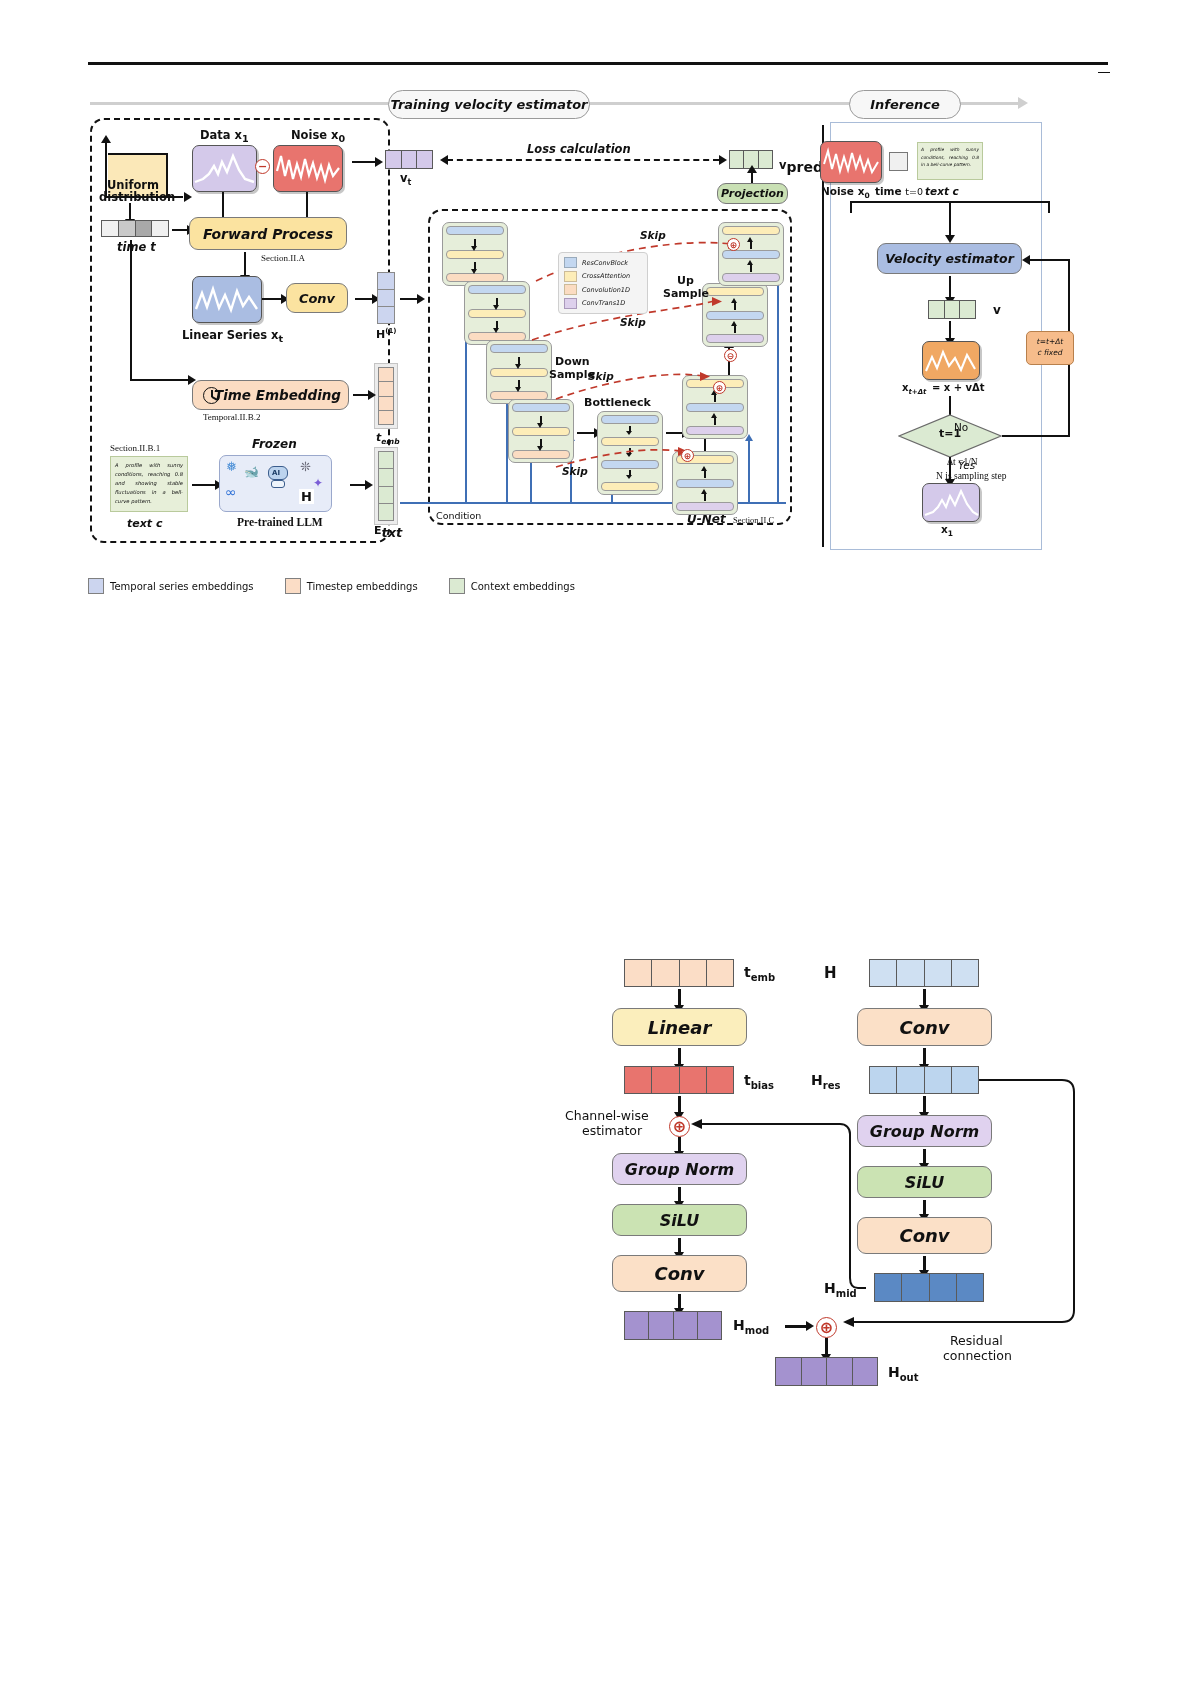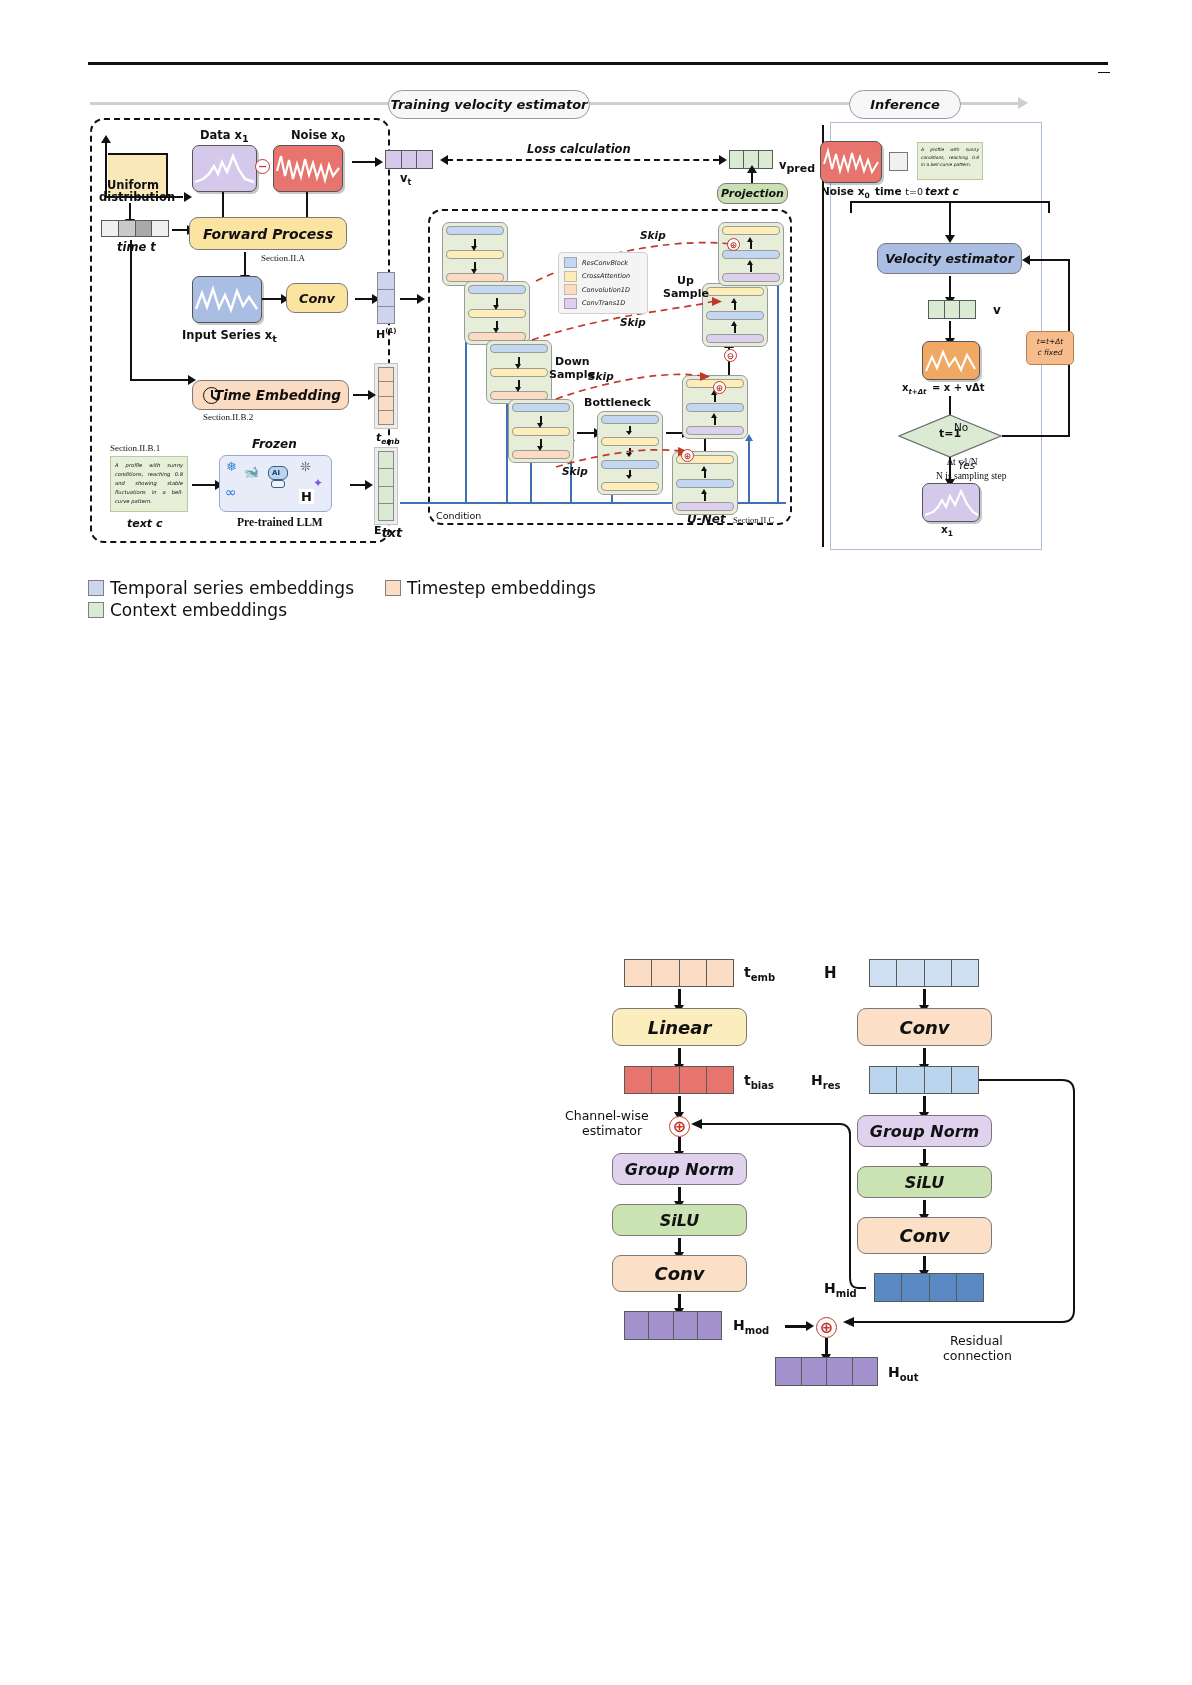--- a/index.html
+++ b/index.html
@@ -30,21 +30,21 @@
   .wave{position:absolute;border-radius:7px;border:1.4px solid #555;overflow:hidden;box-shadow:2px 2px 0 rgba(0,0,0,.22);}
   .wave svg{display:block;width:100%;height:100%;}
   
   .dashbox{position:absolute;border:2px dashed #111;border-radius:14px;box-sizing:border-box;}
   
   .ustack{position:absolute;border:1.1px solid #9a9a9a;border-radius:7px;box-sizing:border-box;padding:3px;
           display:flex;flex-direction:column;justify-content:space-between;}
   .ubar{height:9px;border-radius:4px;border:1px solid #9b9b9b;box-sizing:border-box;}
   
   .legend-sw{width:14px;height:14px;border:1.2px solid #808080;display:inline-block;vertical-align:-2px;margin-right:6px;}
-  .lgd-item{display:inline-flex;align-items:center;margin-right:26px;font-size:17px;justify-content:flex-end;}
+  .lgd-item{display:inline-flex;align-items:center;margin-right:26px;font-size:10px;justify-content:flex-end;}
   
   .pill{position:absolute;border:1.3px solid #9a9a9a;border-radius:22px;background:#f7f7f7;
         display:flex;align-items:center;justify-content:center;font-style:italic;font-weight:bold;}
   .hrule{position:absolute;background:#cfcfcf;height:2.5px;}
   .plus{position:absolute;border:1.5px solid #c0392b;border-radius:50%;color:#c0392b;
         display:flex;align-items:center;justify-content:center;font-weight:bold;background:#fff;}
   .minus{position:absolute;border:1.5px solid #c0392b;border-radius:50%;color:#c0392b;
         display:flex;align-items:center;justify-content:center;font-weight:bold;background:#fff;}
   .condline{position:absolute;background:#3f6fb5;}
   .cond-up:after{content:"";position:absolute;left:-3.5px;top:-6px;border-left:4.2px solid transparent;border-right:4.2px solid transparent;border-bottom:7px solid #3f6fb5;}
@@ -121,40 +121,40 @@
 
   <div class="arrow-v ah-down" style="left:244px;top:252px;height:24px;"></div>
 
   <div class="wave" style="left:192px;top:276px;width:68px;height:45px;background:#aabde2;">
     <svg viewBox="0 0 68 45" preserveAspectRatio="none">
         <path d="M3 32 L9 16 L14 30 L20 12 L26 31 L32 18 L38 33 L44 14 L50 29 L56 20 L64 32" fill="none" stroke="#fff" stroke-width="2.4"></path>
       </svg>
   </div>
   <div class="abs" style="left:188px;top:281px;width:68px;height:45px;background:#aabde2;border:1.3px solid #777;border-radius:7px;z-index:-1;"></div>
   <div class="lbl" style="left:182px;top:328px;font-size:11.5px;">
-    <span>Input Series x</span><sub>t</sub>
+    <span>Linear Series x</span><sub>t</sub>
   </div>
 
   <div class="arrow-h ah-right" style="left:262px;top:298px;width:20px;"></div>
   <div class="rbox" style="left:286px;top:283px;width:62px;height:30px;background:#fbe3a0;font-size:13px;">
     <span>Conv</span>
   </div>
 
   <div class="abs" style="left:130px;top:240px;width:2.2px;height:141px;background:#111;"></div>
   <div class="abs" style="left:130px;top:379px;width:60px;height:2.2px;background:#111;"></div>
   <div class="abs" style="left:188px;top:375px;width:0;height:0;border-top:5.2px solid transparent;border-bottom:5.2px solid transparent;border-left:8px solid #111;"></div>
 
   <div class="rbox" style="left:192px;top:380px;width:157px;height:30px;background:#fbdcc2;font-size:13.5px;">
     <span class="abs" style="left:10px;top:6px;width:17px;height:17px;border:1.6px solid #111;border-radius:50%;">
       <span class="abs" style="left:7px;top:2px;width:1.6px;height:7px;background:#111;"></span>
       <span class="abs" style="left:7.5px;top:8px;width:6px;height:1.6px;background:#111;transform:rotate(28deg);transform-origin:left center;"></span>
     </span>
     <span style="margin-left:14px;">Time Embedding</span>
   </div>
-  <div class="lbl serif" style="left:203px;top:412px;font-size:9px;">Section.II.B.2</div>
+  <div class="lbl serif" style="left:203px;top:412px;font-size:9px;">Temporal.II.B.2</div>
 
   <div class="lbl serif" style="left:110px;top:443px;font-size:9px;">Section.II.B.1</div>
   <div class="abs" style="left:110px;top:456px;width:78px;height:56px;background:#e7efd9;border:1px solid #b9ca9c;
               font-size:5.2px;font-style:italic;padding:4px 4px;line-height:1.75;text-align:justify;color:#111;">
     <span>A profile with sunny conditions, reaching 0.8 and showing stable fluctuations in a bell-curve pattern.</span>
   </div>
   <div class="lbl" style="left:127px;top:517px;font-size:11px;font-style:italic;">
     <span>text c</span>
   </div>
 
@@ -226,21 +226,21 @@
   <div class="abs" style="left:440px;top:155px;width:0;height:0;border-top:5px solid transparent;border-bottom:5px solid transparent;border-right:8px solid #111;"></div>
   <div class="abs" style="left:719px;top:155px;width:0;height:0;border-top:5px solid transparent;border-bottom:5px solid transparent;border-left:8px solid #111;"></div>
   <div class="lbl-it" style="left:527px;top:142px;font-size:11.5px;font-weight:bold;">Loss calculation</div>
 
   <div class="strip" style="left:729px;top:150px;width:44px;height:19px;background:#dbead2;">
     <div></div>
       <div></div>
       <div></div>
   </div>
   <div class="lbl" style="left:779px;top:158px;font-size:11.5px;">
-    <span>v</span><sub style="font-size:11px;">pred</sub>
+    <span>v</span><sub style="font-size:14px;">pred</sub>
   </div>
   <div class="arrow-v ah-up" style="left:751px;top:172px;height:14px;"></div>
 
   <div class="rbox" style="left:717px;top:183px;width:71px;height:21px;background:#c9e0b4;font-size:11px;">
     <span>Projection</span>
   </div>
   <div class="lbl serif" style="left:736px;top:205px;font-size:8px;"></div>
 
   <div class="dashbox" style="left:428px;top:209px;width:364px;height:316px;"></div>
   <div class="lbl-it" style="left:687px;top:512px;font-size:12px;font-weight:bold;">U-Net</div>

